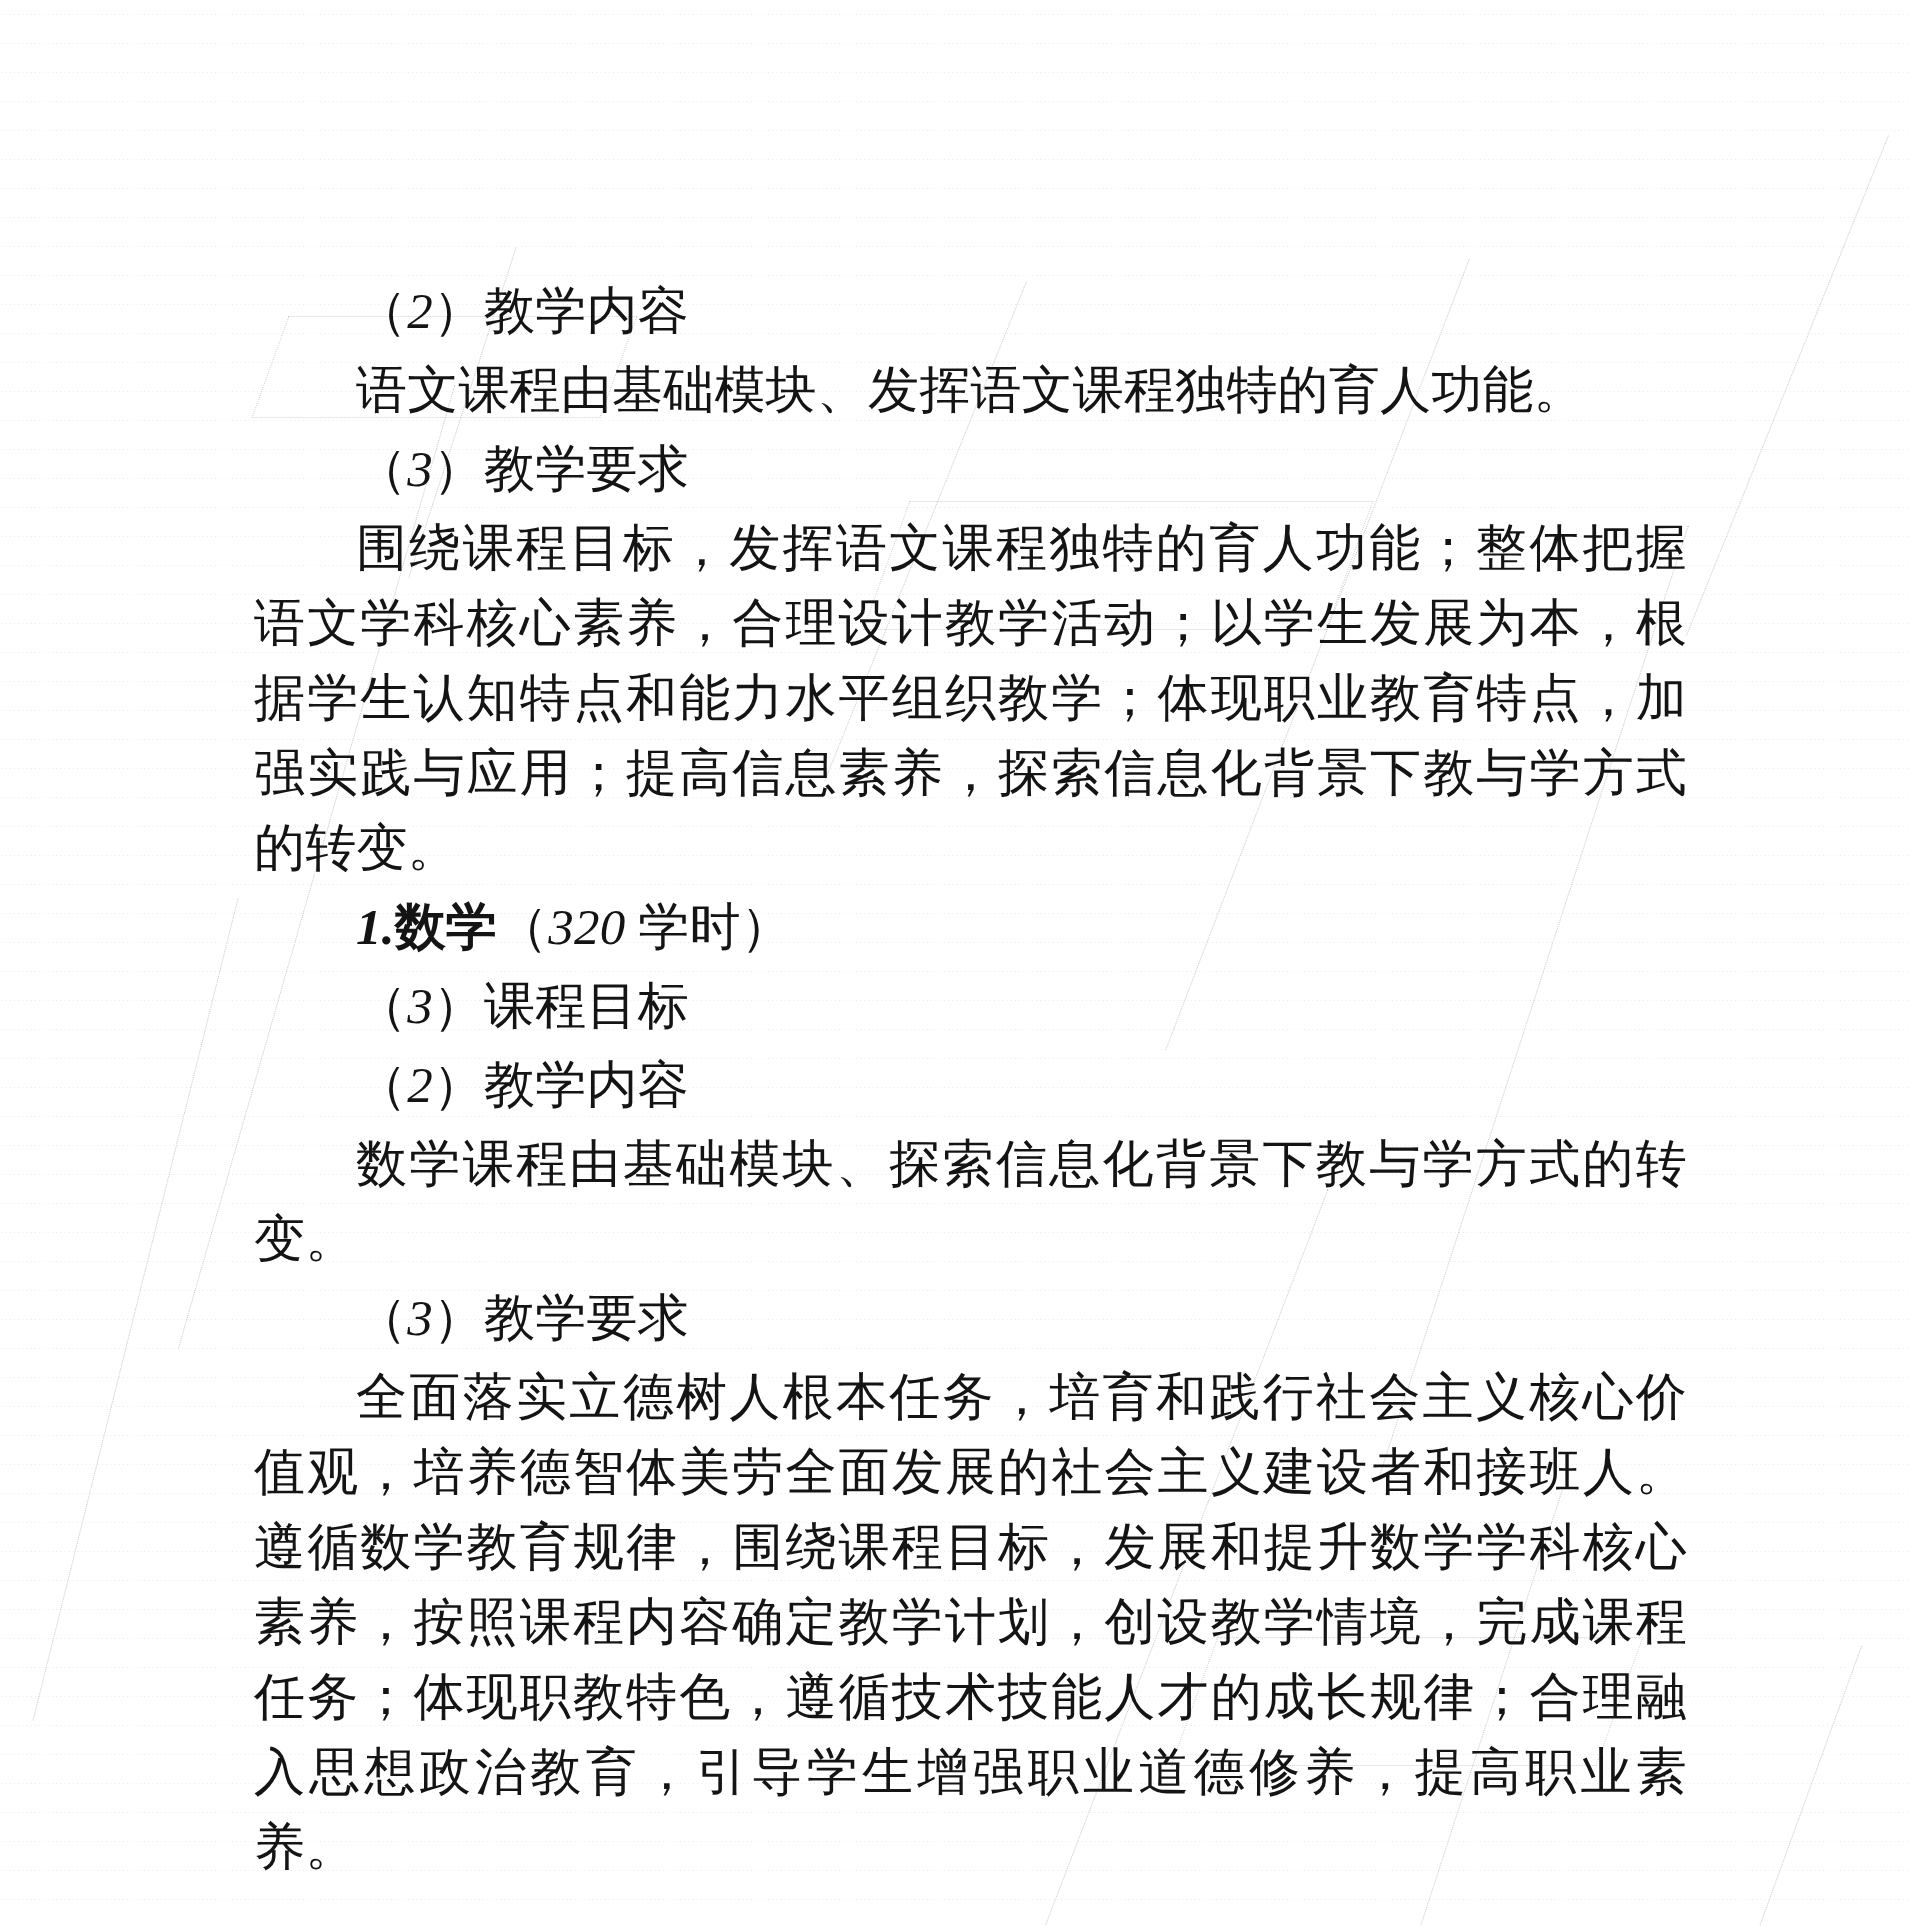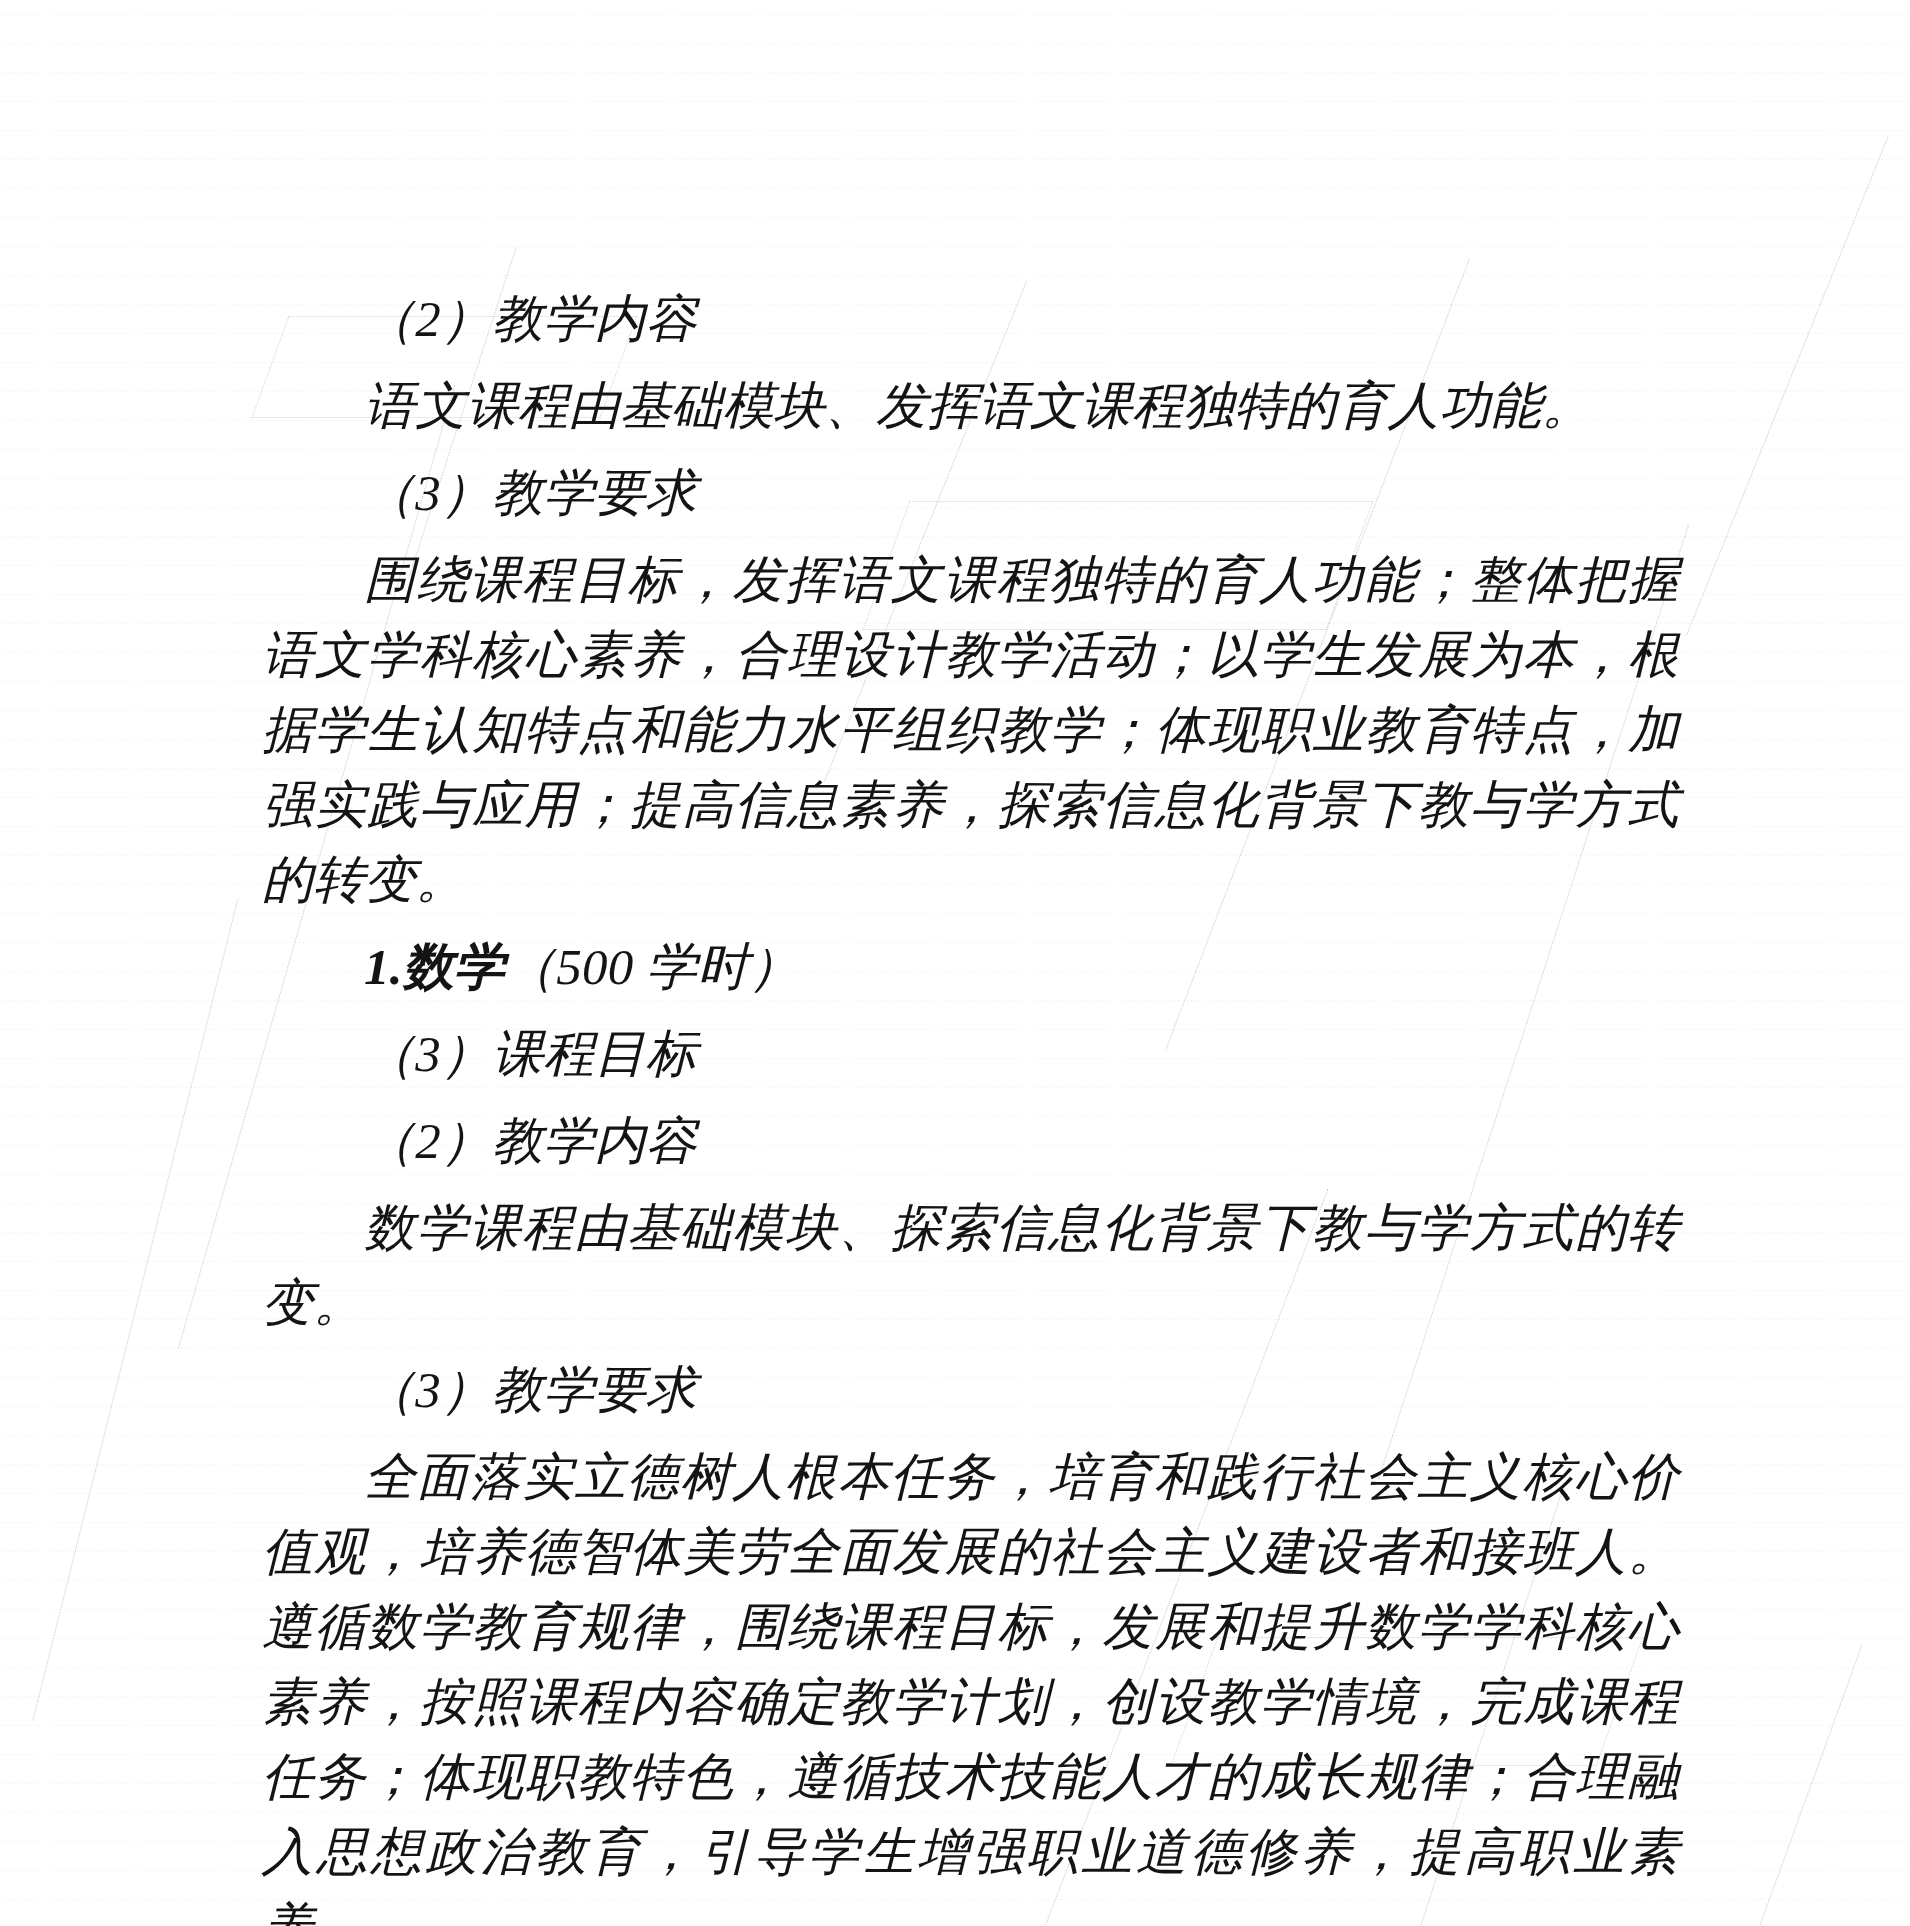--- a/index.html
+++ b/index.html
@@ -49,23 +49,22 @@
     top: 270px;
     width: 1441px;
     font-size: 51px;
     line-height: 75px;
     color: #141414;
     text-align: justify;
     font-style: oblique 6deg;
     letter-spacing: 0.2px;
   }
   .content p {
-    margin: 12px;
+    margin: 4px;
     text-indent: 2em;
-    font-style: italic;
   }
   .hb {
     font-weight: bold;
   }
 </style>
 </head>
 <body>
 
 <div class="page">
 
@@ -87,21 +86,21 @@
     <div class="wrect" style="left:886px; top:501px; width:462px; height:127px;"></div>
     <div class="wrect" style="left:1194px; top:1637px; width:424px; height:127px;"></div>
 
   </div>
 
   <main class="content">
     <p>（2）教学内容</p>
     <p>语文课程由基础模块、发挥语文课程独特的育人功能。</p>
     <p>（3）教学要求</p>
     <p>围绕课程目标，发挥语文课程独特的育人功能；整体把握语文学科核心素养，合理设计教学活动；以学生发展为本，根据学生认知特点和能力水平组织教学；体现职业教育特点，加强实践与应用；提高信息素养，探索信息化背景下教与学方式的转变。</p>
-    <p><span class="hb">1.数学</span><span>（500 学时）</span></p>
+    <p><span class="hb">1.数学</span><span>（320 学时）</span></p>
     <p>（3）课程目标</p>
     <p>（2）教学内容</p>
     <p>数学课程由基础模块、探索信息化背景下教与学方式的转变。</p>
     <p>（3）教学要求</p>
     <p>全面落实立德树人根本任务，培育和践行社会主义核心价值观，培养德智体美劳全面发展的社会主义建设者和接班人。遵循数学教育规律，围绕课程目标，发展和提升数学学科核心素养，按照课程内容确定教学计划，创设教学情境，完成课程任务；体现职教特色，遵循技术技能人才的成长规律；合理融入思想政治教育，引导学生增强职业道德修养，提高职业素养。</p>
 
   </main>
 
 </div>
 

